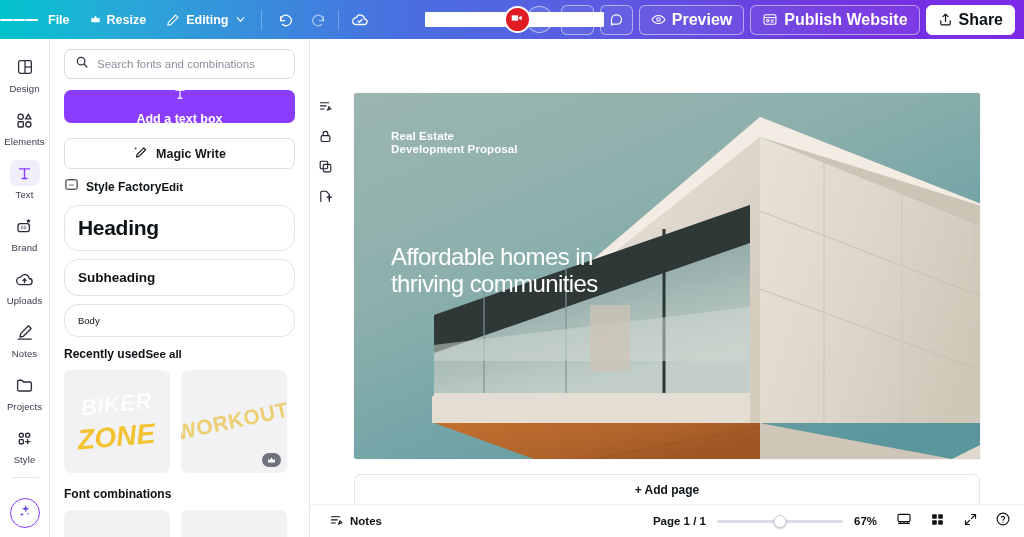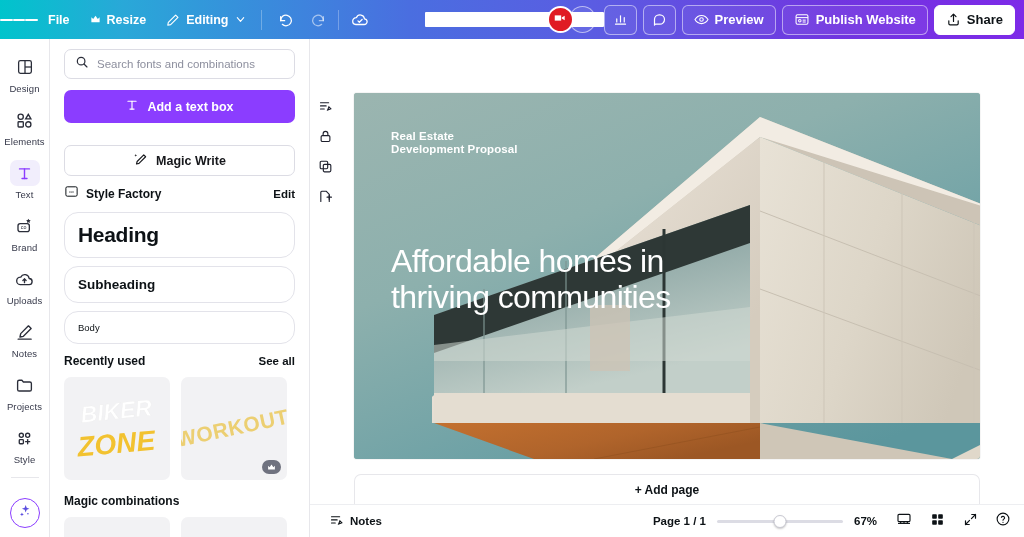--- a/index.html
+++ b/index.html
@@ -57,21 +57,21 @@
     width: 27px; height: 27px; border-radius: 50%;
     border: 1.4px solid rgba(255,255,255,.55);
     display: flex; align-items: center; justify-content: center;
     margin-left: -5px; color: #fff; font-size: 15px; font-weight: 400;
     cursor: pointer; background: rgba(255,255,255,.08);
   }
   .pill {
     display: flex; align-items: center; gap: 6px;
     height: 30px; padding: 0 11px;
     border: 1.3px solid rgba(255,255,255,.5); border-radius: 6px;
-    font-size: 13px; font-weight: 700; color: #fff; cursor: pointer;
+    font-size: 16px; font-weight: 700; color: #fff; cursor: pointer;
     white-space: nowrap; background: rgba(255,255,255,.05);
   }
   .pill.icon { padding: 0 8px; }
   .pill.share {
     background: #ffffff; color: #0d1216; border-color: #ffffff;
   }
 
   
   .body { flex: 1; display: flex; min-height: 0; }
 
@@ -116,31 +116,31 @@
   }
   .search input {
     border: none; outline: none; flex: 1; font-size: 11.5px;
     font-family: "Liberation Sans", sans-serif; color: #2b2e3a;
     background: transparent;
   }
   .search input::placeholder { color: #8d8f9e; }
   .btn-primary {
     height: 33px; border-radius: 7px; background: #8b3dff; color: #fff;
     display: flex; align-items: center; justify-content: center; gap: 8px;
-    font-size: 12.5px; font-weight: 700; cursor: pointer; margin-bottom: 22px;
+    font-size: 12.5px; font-weight: 700; cursor: pointer; margin-bottom: 15px; flex-direction: column;
   }
   .btn-ghost {
     height: 31px; border-radius: 7px; border: 1.3px solid #dcdce4; color: #17181c;
     display: flex; align-items: center; justify-content: center; gap: 8px;
     font-size: 12.5px; font-weight: 700; cursor: pointer; margin-bottom: 8px;
     background: #fff;
   }
 
   .sec-head {
-    display: flex; align-items: center; justify-content: space-between;
+    display: flex; align-items: center; justify-content: flex-start;
     margin-bottom: 9px;
   }
   .sec-head .left { display: flex; align-items: center; gap: 7px; }
   .sec-title { font-size: 12px; font-weight: 700; color: #0d1216; }
   .sec-link { font-size: 11.5px; font-weight: 700; color: #0d1216; cursor: pointer; }
 
   .style-card {
     border: 1.2px solid #e3e3ea; border-radius: 14px; background: #fff;
     display: flex; align-items: center; padding: 0 13px; cursor: pointer;
     margin-bottom: 8px; overflow: hidden;
@@ -191,21 +191,21 @@
     background: #8fb0ae;
   }
   .page-img { position: absolute; inset: 0; }
   .page-title {
     position: absolute; left: 37px; top: 37px;
     color: #fff; font-size: 11.5px; font-weight: 700; line-height: 1.17;
     letter-spacing: .1px; z-index: 3;
   }
   .page-head {
     position: absolute; left: 37px; top: 150px; right: 30px;
-    color: #fff; font-size: 32px; font-weight: 400; line-height: 1.13;
+    color: #fff; font-size: 24px; font-weight: 400; line-height: 1.13;
     letter-spacing: -.6px; z-index: 3;
     font-family: "Liberation Sans", sans-serif;
   }
 
   .addpage-wrap { padding: 8px 44px 0; flex: 0 0 auto; }
   .addpage {
     height: 30px; border: 1.2px solid #e7e7eb; border-radius: 7px 7px 0 0;
     border-bottom: none;
     display: flex; align-items: center; justify-content: center;
     font-size: 12px; font-weight: 700; color: #0d1216; cursor: pointer; background: #fff;
@@ -564,21 +564,21 @@
           </div>
           <div class="chev-next">
             <svg width="13" height="13" viewBox="0 0 24 24" fill="none" stroke="#1d1f2c" stroke-width="2.4" stroke-linecap="round" stroke-linejoin="round">
                 <polyline points="9 4 17 12 9 20"></polyline>
               </svg>
           </div>
         </div>
       </div>
 
       <div class="sec-head">
-        <span class="sec-title">Magic combinations</span>
+        <span class="sec-title">Font combinations</span>
       </div>
       <div class="fc-grid">
         <div class="fc-card">
           
         </div>
         <div class="fc-card">
           <span></span>
         </div>
       </div>
     </div>

